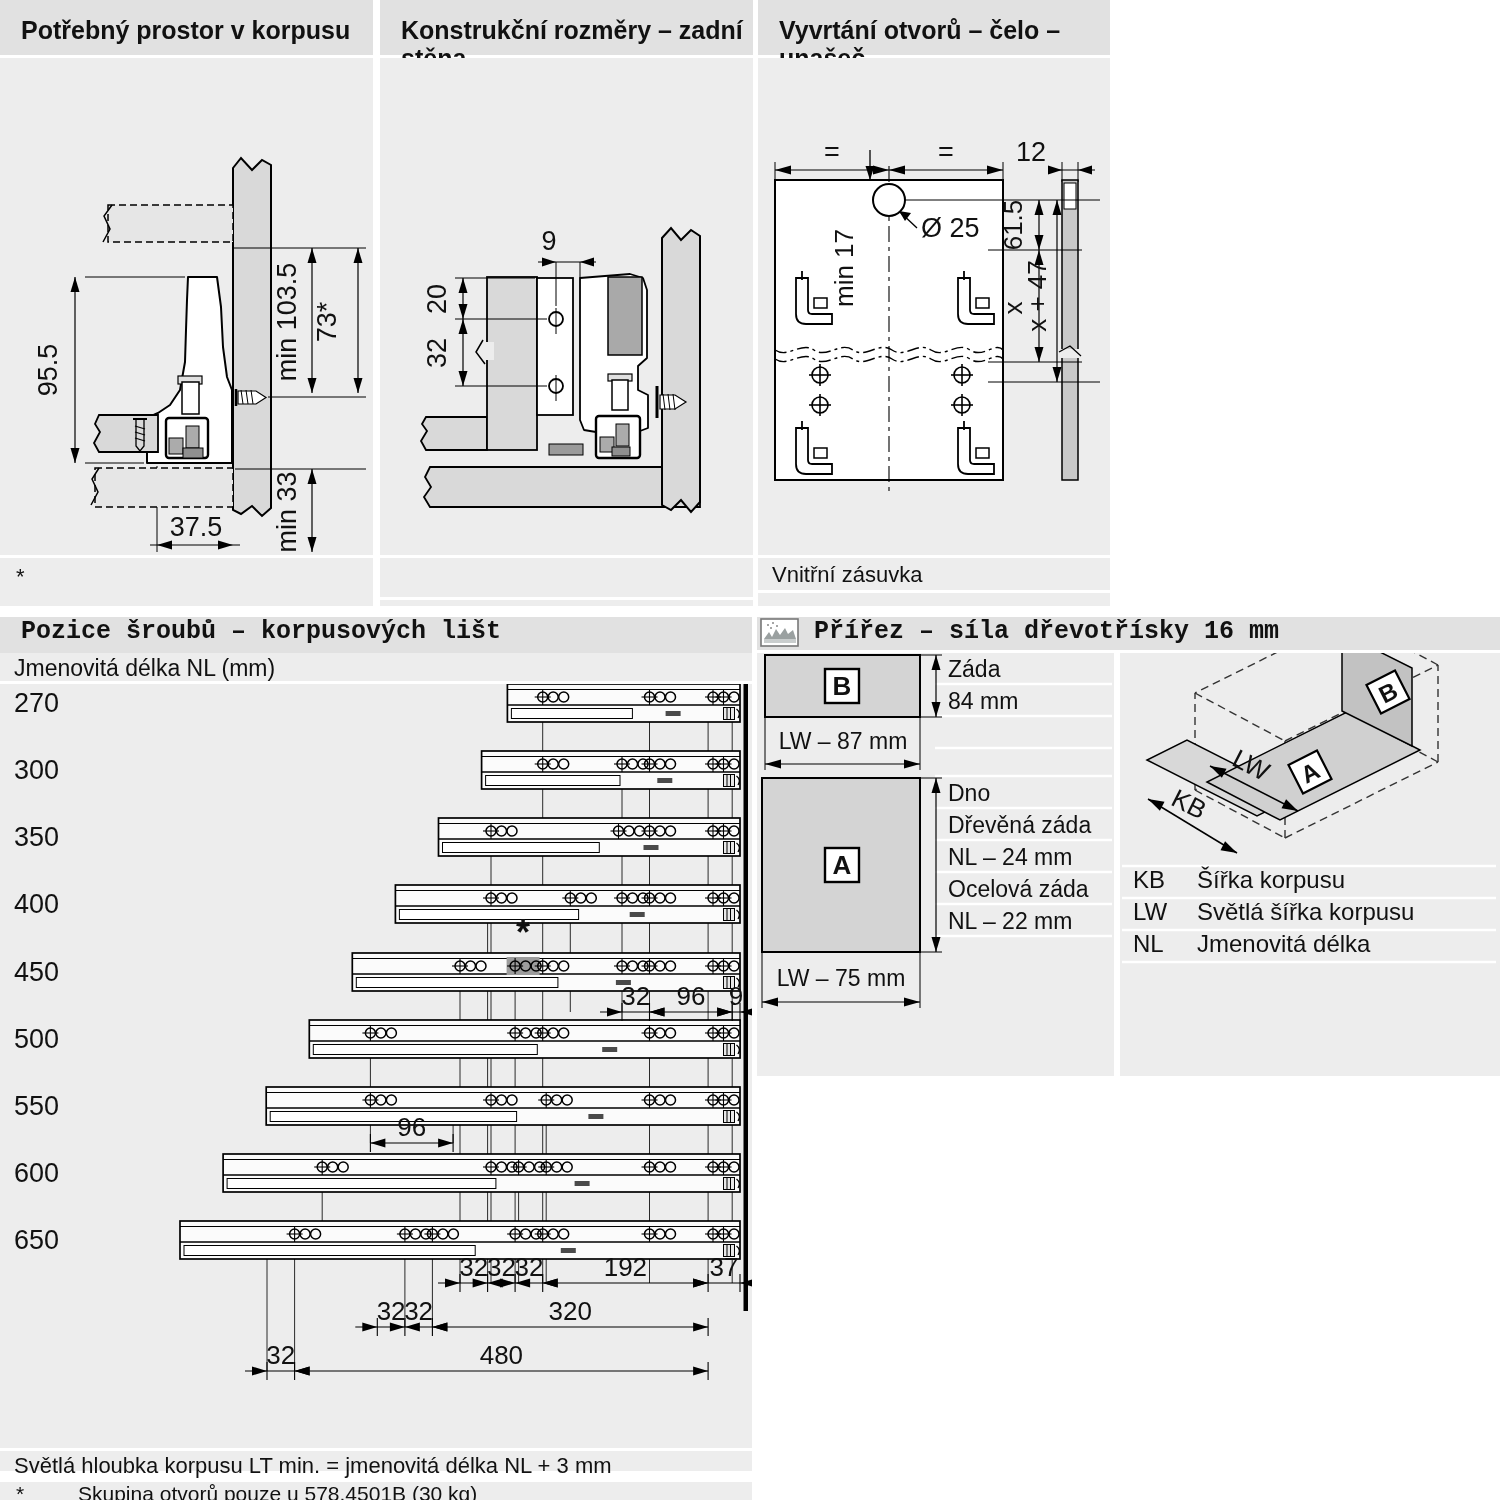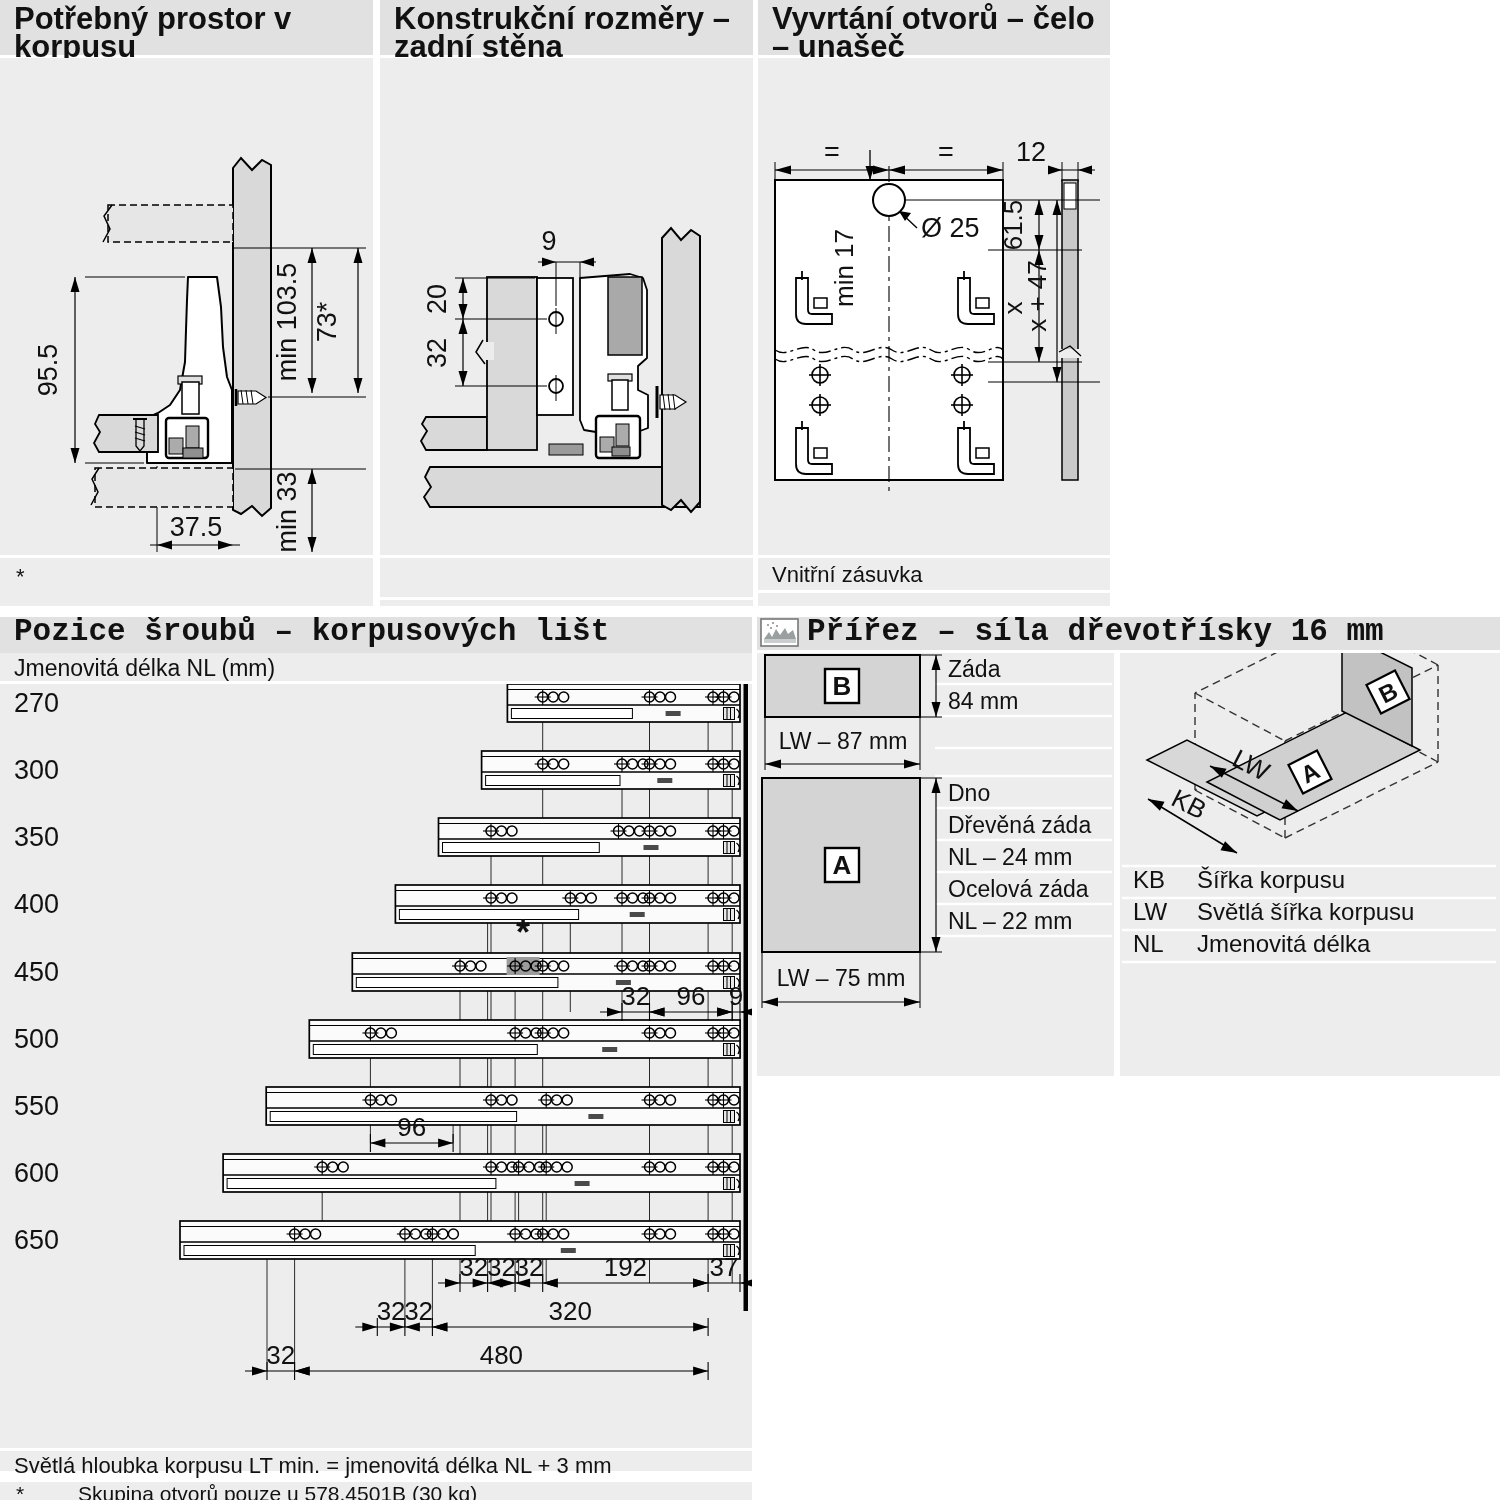--- a/index.html
+++ b/index.html
@@ -1,20 +1,20 @@
 <!DOCTYPE html>
 <html><head>
 <meta charset="utf-8">
 <style>
   html,body{margin:0;padding:0;background:#fff;}
   #page{position:relative;width:1500px;height:1500px;background:#fff;overflow:hidden;
         font-family:"Liberation Sans",sans-serif;color:#111;}
   .panel{position:absolute;}
   .hdr{position:absolute;left:0;top:0;right:0;background:#e1e1e1;}
-  .hdr-title{font-weight:bold;font-size:31px;line-height:28px;padding:5px 0 0 14px;color:#111;}
+  .hdr-title{font-weight:bold;font-size:25px;line-height:28px;padding:16px 0 0 14px;color:#111;margin-left:7px;}
   .band{position:absolute;background:#ededed;}
   svg{position:absolute;left:0;top:0;}
   svg text{font-family:"Liberation Sans",sans-serif;fill:#111;}
   .fn-marker{position:absolute;left:16px;top:6px;font-size:22px;}
   .fn-text{position:absolute;left:78px;top:4px;font-size:21px;line-height:26px;width:290px;}
   .caption-text{position:absolute;left:14px;top:4px;font-size:22px;text-align:center;}
   .sub-text{font-size:23px;padding:2px 0 0 14px;}
   .foot-text{font-size:22px;padding:2px 0 0 14px;}
 </style>
 </head>

